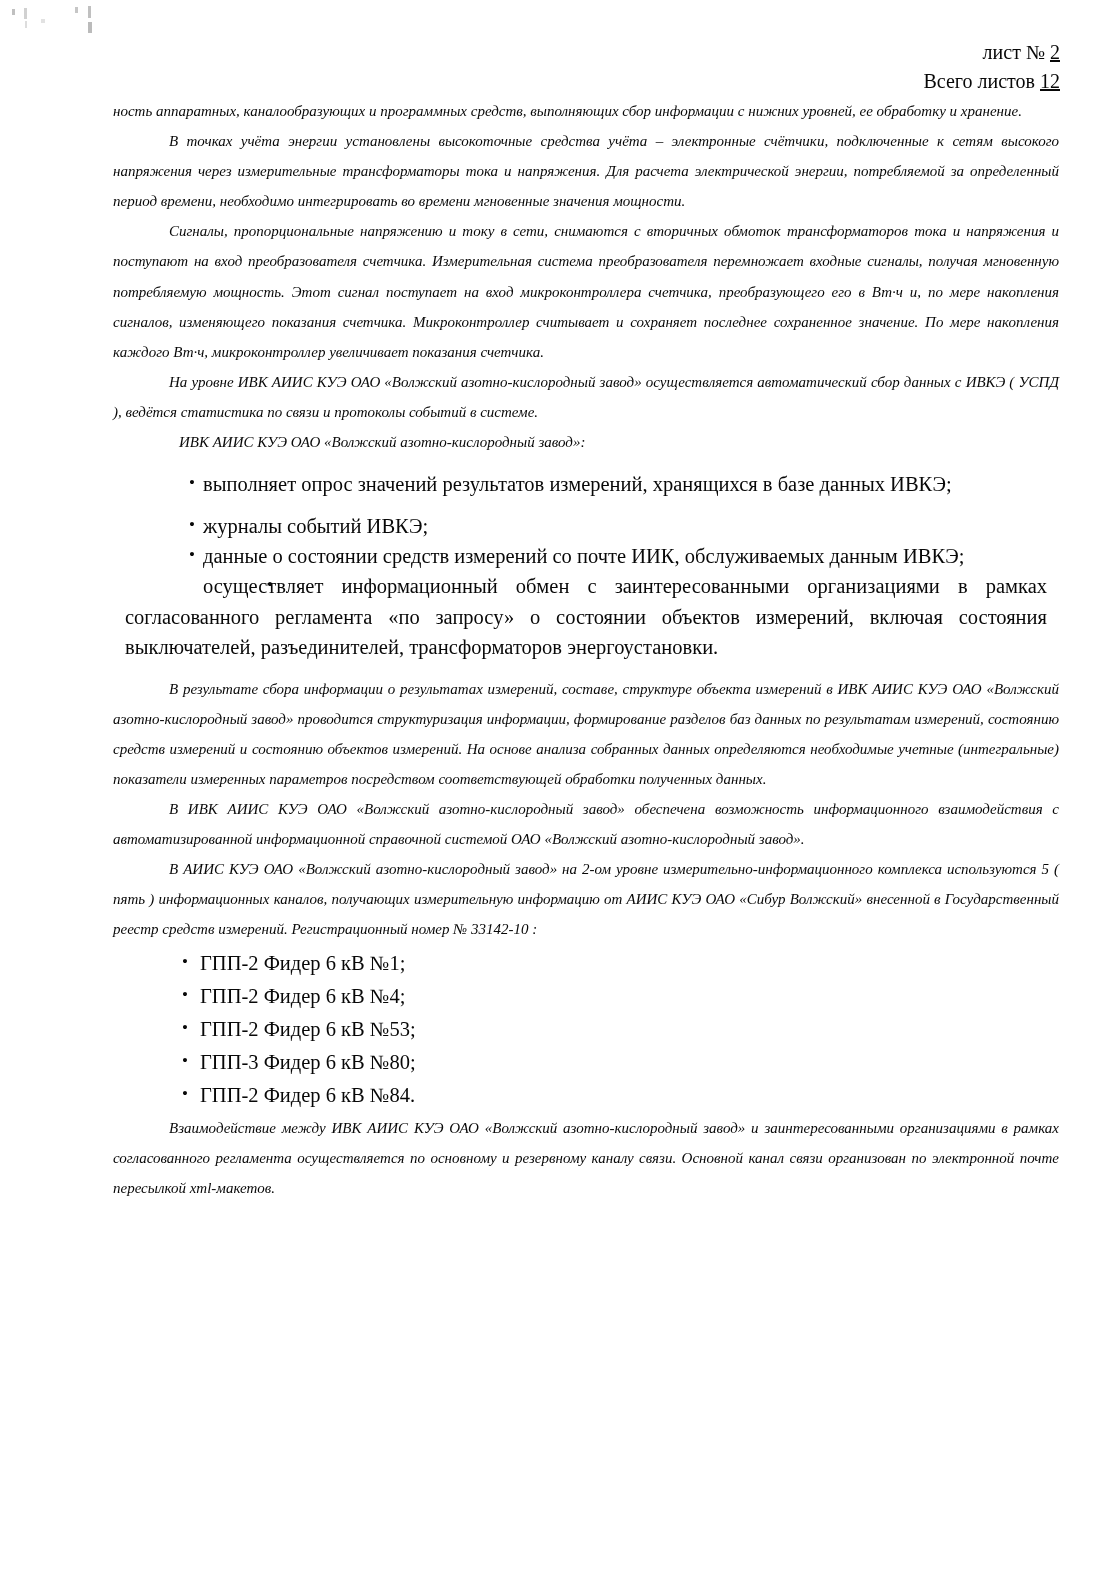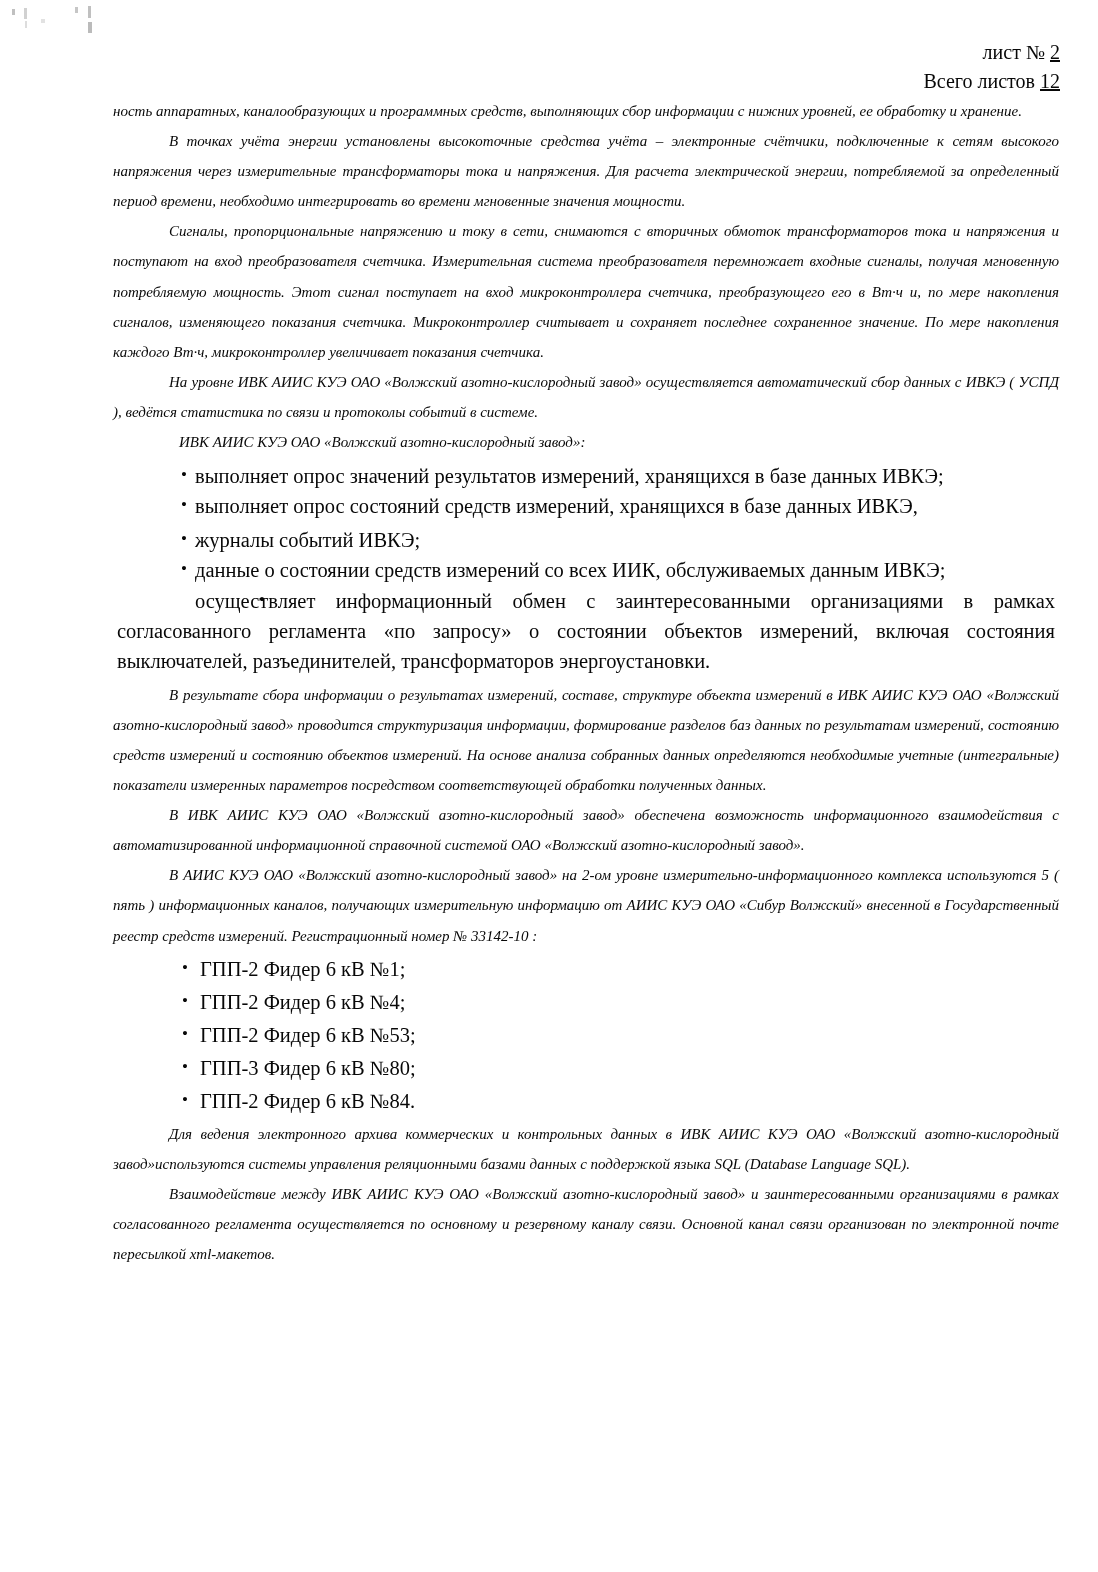--- a/index.html
+++ b/index.html
@@ -66,21 +66,21 @@
     text-align: justify;
     text-indent: 56px;
     hyphens: manual;
     font-style: italic;
   }
   p.para.noindent { text-indent: 0; }
   p.para.lead { text-indent: 66px; }
 
   
   ul.bullets {
-    margin: 4px;
+    margin: 12px;
     padding: 0;
     list-style: none;
   }
   ul.bullets li {
     position: relative;
     margin: 0;
     font-size: 20.5px;
     line-height: 30.1px;
     text-align: justify;
     padding-left: 78px;
@@ -154,39 +154,37 @@
   <div class="body-col">
 
     <p class="para noindent">ность аппаратных, каналообразующих и программных средств, выполняющих сбор информации с нижних уровней, ее обработку и хранение.</p>
     <p class="para">В точках учёта энергии установлены высокоточные средства учёта – электронные счётчики, подключенные к сетям высокого напряжения через измерительные трансформаторы тока и напряжения. Для расчета электрической энергии, потребляемой за определенный период времени, необходимо интегрировать во времени мгновенные значения мощности.</p>
     <p class="para">Сигналы, пропорциональные напряжению и току в сети, снимаются с вторичных обмоток трансформаторов тока и напряжения и поступают на вход преобразователя счетчика. Измерительная система преобразователя перемножает входные сигналы, получая мгновенную потребляемую мощность. Этот сигнал поступает на вход микроконтроллера счетчика, преобразующего его в Вт·ч и, по мере накопления сигналов, изменяющего показания счетчика. Микроконтроллер считывает и сохраняет последнее сохраненное значение. По мере накопления каждого Вт·ч, микроконтроллер увеличивает показания счетчика.</p>
     <p class="para">На уровне ИВК АИИС КУЭ ОАО «Волжский азотно-кислородный завод» осуществляется автоматический сбор данных с ИВКЭ ( УСПД ), ведётся статистика по связи и протоколы событий в системе.</p>
     <p class="para lead">ИВК  АИИС КУЭ ОАО «Волжский азотно-кислородный завод»:</p>
 
     <ul class="bullets">
       <li>выполняет опрос значений результатов измерений, хранящихся в базе данных  ИВКЭ;</li>
-      <li>выполняет опрос состояний средств измерений, хранящихся в базе данных   ИВКЭ,</li>
     </ul>
 
 
     <ul class="bullets">
       <li>журналы событий ИВКЭ;</li>
-      <li>данные о состоянии средств измерений со всех ИИК, обслуживаемых данным ИВКЭ;</li>
+      <li>данные о состоянии средств измерений со почте ИИК, обслуживаемых данным ИВКЭ;</li>
       <li class="hang">осуществляет информационный обмен с заинтересованными организациями в рамках согласованного регламента «по запросу» о состоянии объектов измерений, включая состояния выключателей, разъединителей, трансформаторов энергоустановки.</li>
     </ul>
 
     <p class="para">В результате сбора информации о результатах измерений, составе, структуре объекта измерений в ИВК   АИИС КУЭ ОАО «Волжский азотно-кислородный завод» проводится структуризация информации, формирование разделов баз данных по результатам измерений, состоянию средств измерений и состоянию объектов измерений. На основе анализа собранных данных определяются необходимые учетные (интегральные) показатели измеренных параметров посредством соответствующей обработки полученных данных.</p>
     <p class="para">В ИВК  АИИС КУЭ ОАО «Волжский азотно-кислородный завод» обеспечена возможность информационного взаимодействия с автоматизированной информационной справочной системой ОАО «Волжский азотно-кислородный завод».</p>
     <p class="para">В АИИС КУЭ ОАО «Волжский азотно-кислородный завод» на 2-ом уровне измерительно-информационного комплекса используются 5 ( пять ) информационных каналов, получающих измерительную информацию от АИИС КУЭ ОАО «Сибур  Волжский» внесенной в Государственный реестр средств измерений. Регистрационный номер № 33142-10 :</p>
 
     <ul class="feeders">
       <li>ГПП-2 Фидер 6 кВ №1;</li>
       <li>ГПП-2 Фидер 6 кВ №4;</li>
       <li>ГПП-2 Фидер 6 кВ №53;</li>
       <li>ГПП-3 Фидер 6 кВ №80;</li>
       <li>ГПП-2 Фидер 6 кВ №84.</li>
     </ul>
 
-    <p class="para">Для ведения электронного архива коммерческих и контрольных данных в ИВК АИИС КУЭ ОАО «Волжский азотно-кислородный завод»используются системы управления реляционными базами данных с поддержкой языка SQL (Database Language SQL).</p>
     <p class="para">Взаимодействие между ИВК  АИИС КУЭ ОАО «Волжский азотно-кислородный завод» и заинтересованными организациями в рамках согласованного регламента осуществляется по основному и резервному каналу связи. Основной канал связи организован по электронной почте пересылкой xml-макетов.</p>
 
   </div>
 </div>
 
 </body></html>

